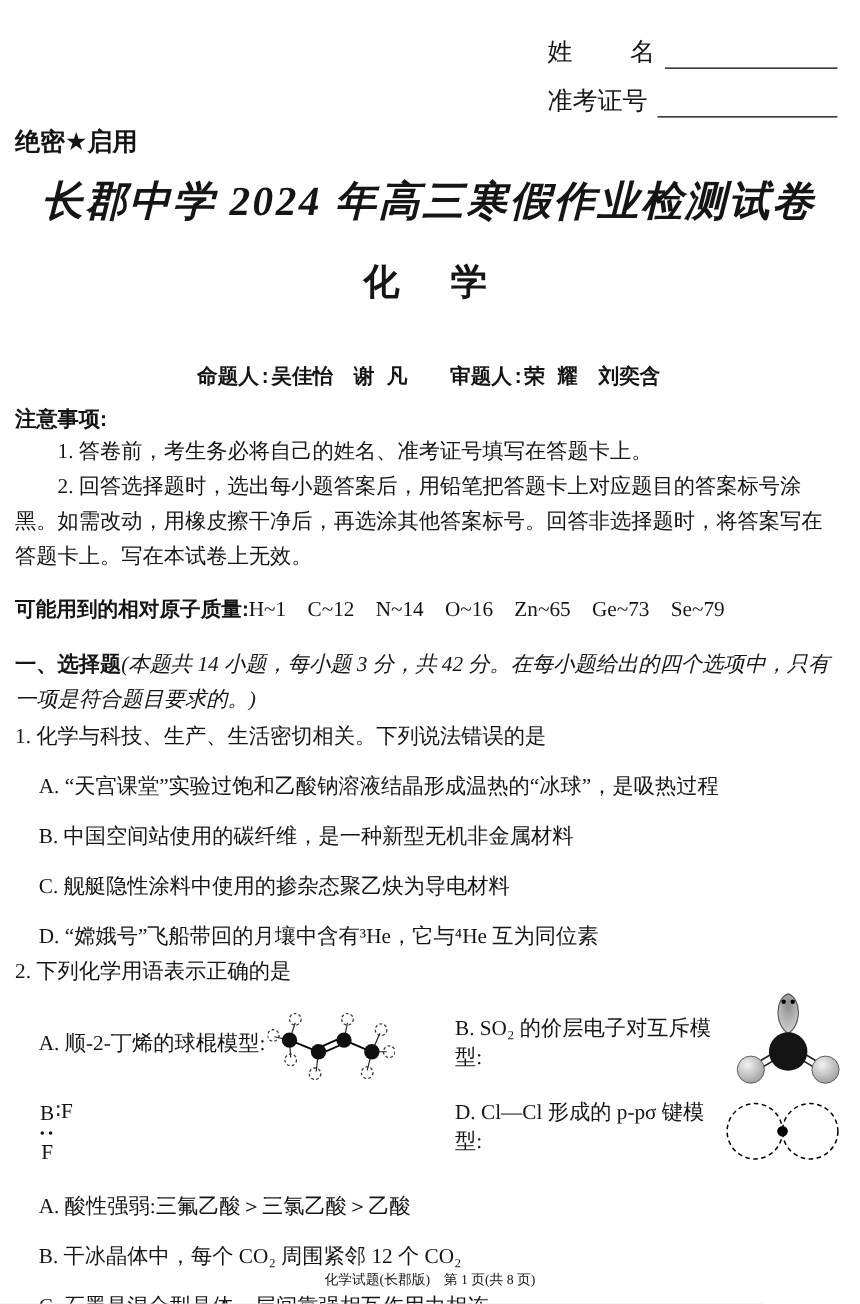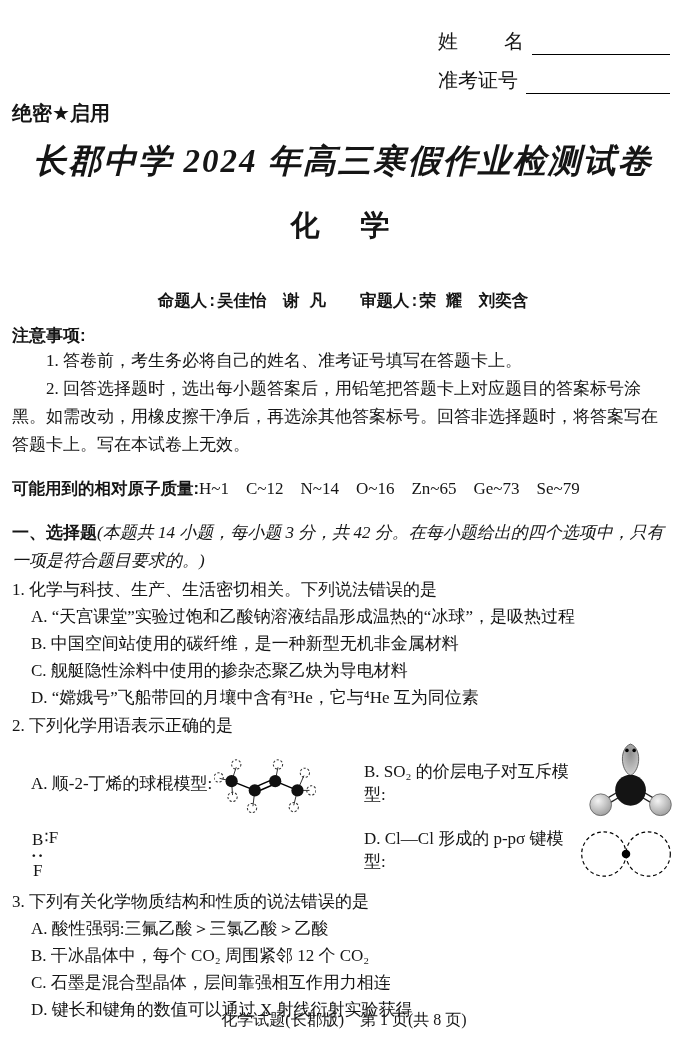--- a/index.html
+++ b/index.html
@@ -32,34 +32,34 @@
   p{margin:0;line-height:28px;}
   .indent{text-indent:2em;}
   .masses{margin-top:15px;line-height:28px;}
   .masses b{font-family:"Liberation Sans","DejaVu Sans",sans-serif;font-size:16.5px;}
   
   .section{margin-top:16px;line-height:28px;}
   .section b{font-family:"Liberation Sans","DejaVu Sans",sans-serif;font-size:17px;}
   .section .kai{font-style:italic;}
   
   .q-stem{line-height:27px;margin-top:1px;}
-  .q-opt{line-height:27px;padding-left:19px;}
+  .q-opt{line-height:27px;padding-left:19px;margin-top:13px;}
   .q2grid{display:block;}
   .q2row{display:flex;align-items:center;}
   .q2row .cell-a{flex:0 0 352px;display:flex;align-items:center;padding-left:19px;box-sizing:border-box;}
   .q2row .cell-b{flex:1;display:flex;align-items:center;}
   .q2row.row1{height:88px;}
   .q2row.row2{height:60px;align-items:flex-start;}
   .q2row.row2 .cell-a,.q2row.row2 .cell-b{align-items:flex-start;}
   .mol{margin-left:2px;flex:0 0 auto;}
   .bf3stack{display:inline-block;text-align:center;vertical-align:top;line-height:25px;}
   .bf3stack .dots{display:block;line-height:8px;font-weight:bold;letter-spacing:1px;}
   .bf3stack .ftop{display:block;line-height:22px;}
   
-  .footer{position:absolute;left:0;bottom:12px;width:100%;text-align:center;font-size:16px;}
+  .footer{position:absolute;left:0;bottom:12px;width:100%;text-align:center;font-size:11px;}
 </style>
 </head>
 <body>
 
 <div class="page">
 
   <div class="hdr">
     <div class="hdr-row">
       <span class="hdr-label spread">
           <span>姓</span>
@@ -179,21 +179,20 @@
           <g fill="none" stroke="#000" stroke-width="1.3" stroke-dasharray="4,3">
             <circle cx="28" cy="29" r="24"></circle>
               <circle cx="76" cy="29" r="24"></circle>
           </g>
           <circle cx="52" cy="29" r="4.6" fill="#000"></circle>
         </svg>
       </div>
     </div>
   </div>
 
-  <p class="q-stem">3. 下列有关化学物质结构和性质的说法错误的是</p>
   <p class="q-opt">A. 酸性强弱:三氟乙酸＞三氯乙酸＞乙酸</p>
   <p class="q-opt">B. 干冰晶体中，每个 CO₂ 周围紧邻 12 个 CO₂</p>
   <p class="q-opt">C. 石墨是混合型晶体，层间靠强相互作用力相连</p>
   <p class="q-opt">D. 键长和键角的数值可以通过 X 射线衍射实验获得</p>
 
   <div class="footer">化学试题(长郡版)　第 1 页(共 8 页)</div>
 
 </div>
 
 </body></html>

